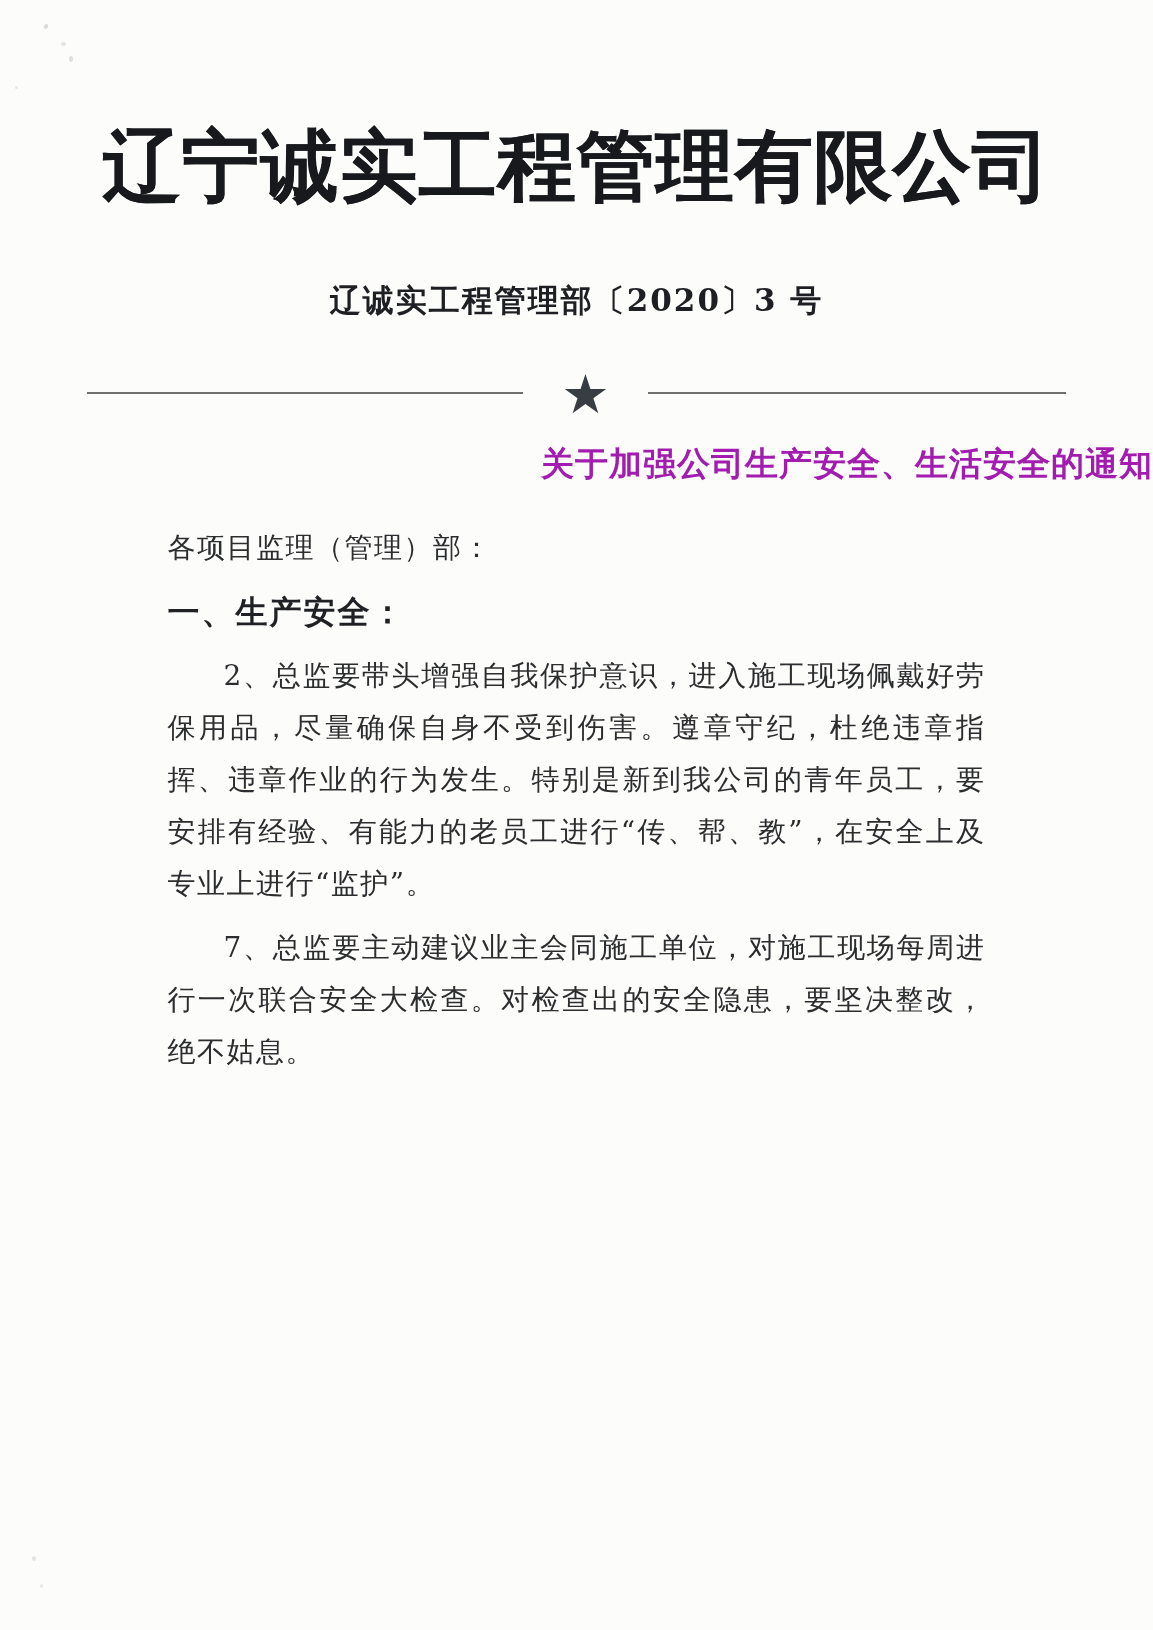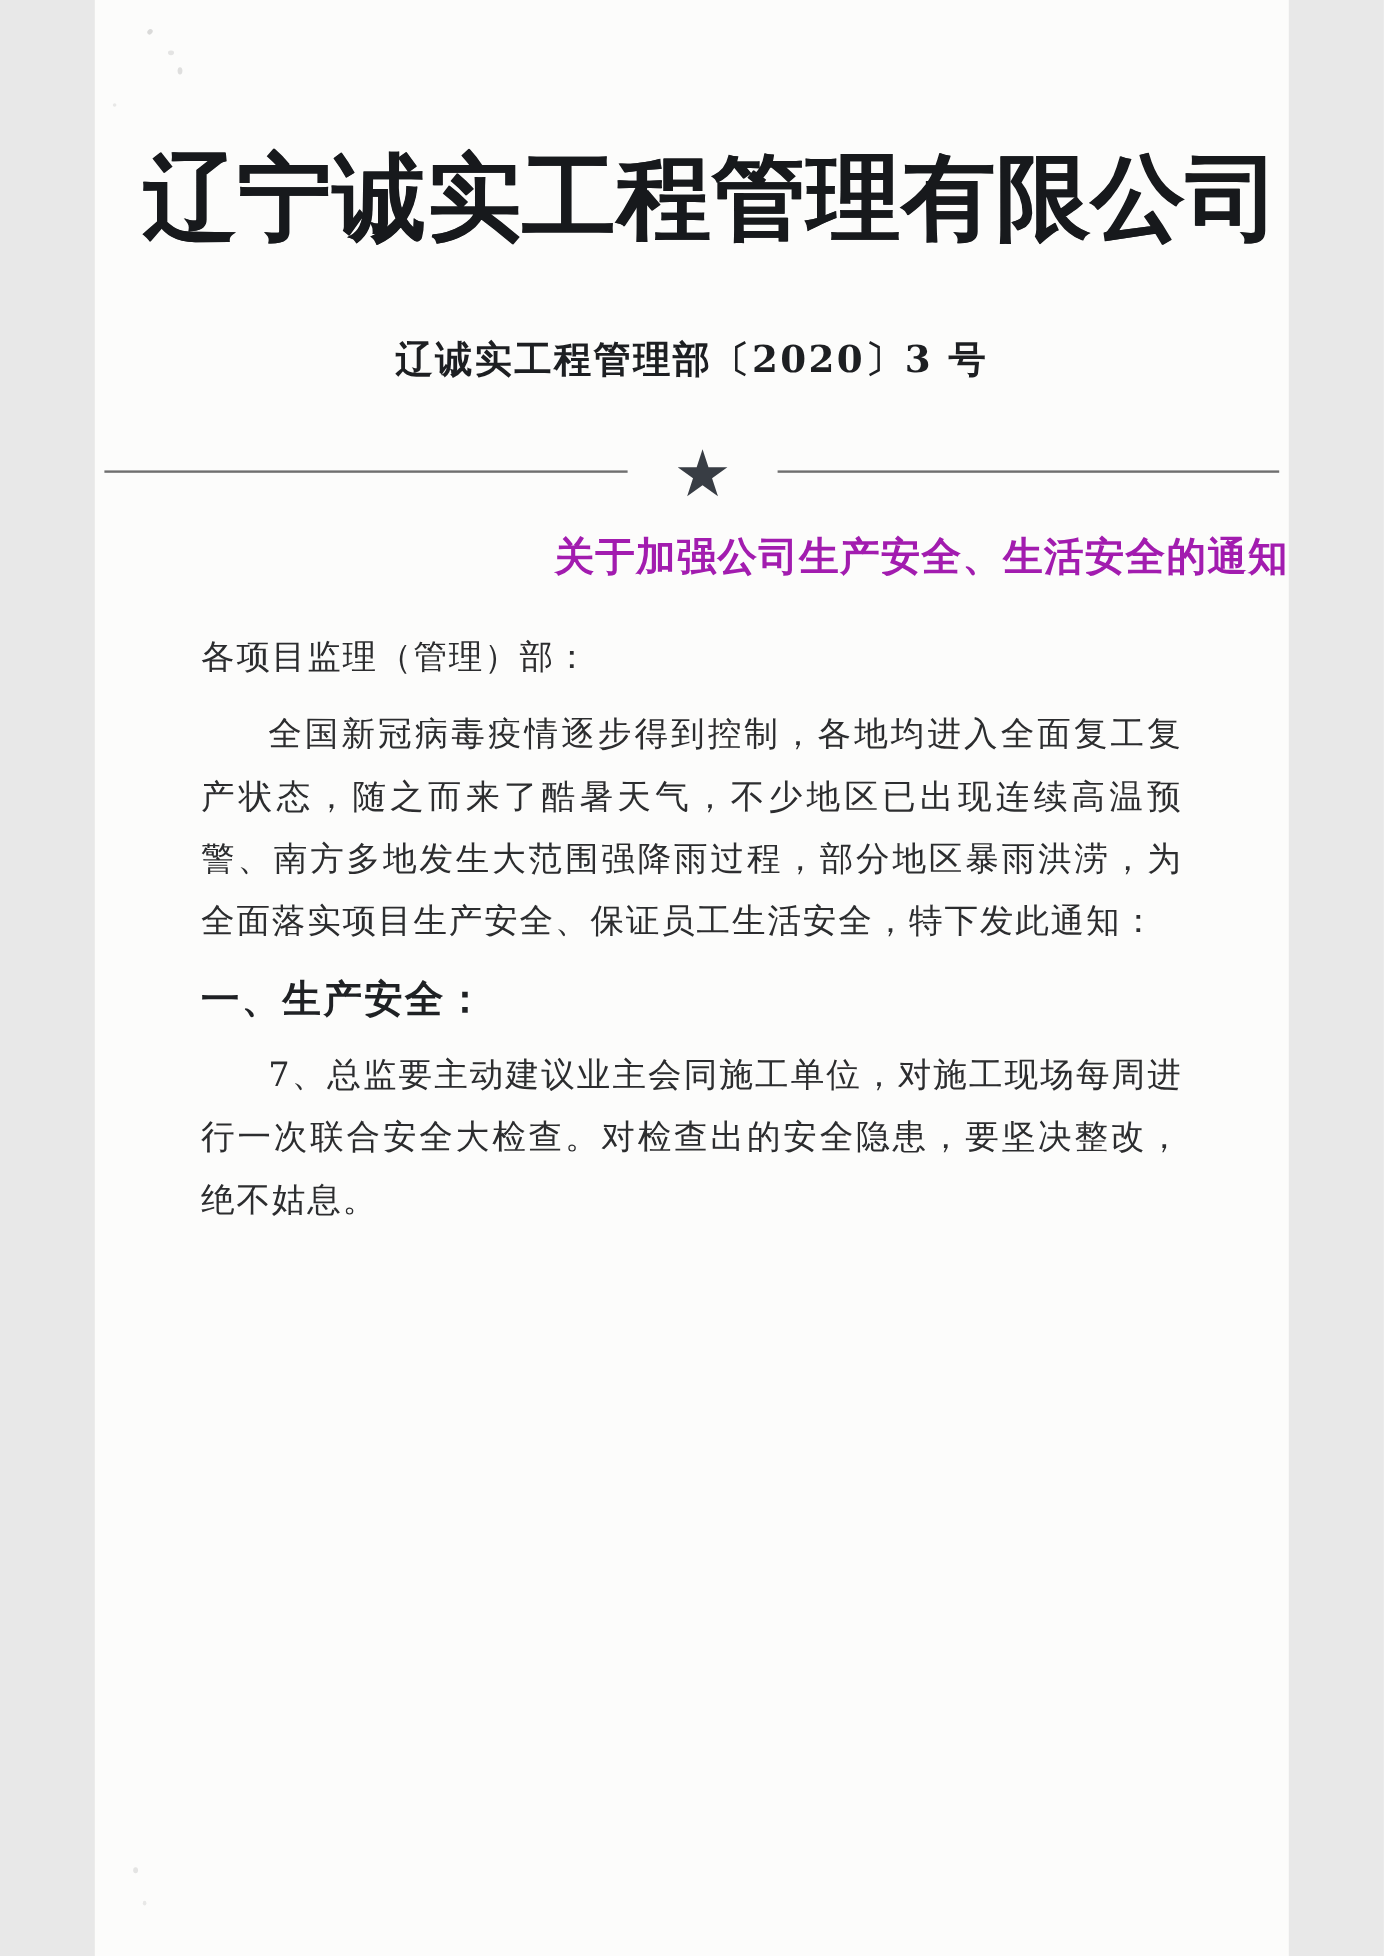--- a/index.html
+++ b/index.html
@@ -2,21 +2,21 @@
 <html><head>
 <meta charset="utf-8">
 <style>
   html, body {
     margin: 0;
     padding: 0;
     background: #e8e8e8;
   }
   .page {
     position: relative;
-    width: 995px;
+    width: 1153px;
     height: 1630px;
     margin: 0 auto;
     background: #fcfcfb;
     overflow: hidden;
     font-family: "DejaVu Serif", "Liberation Serif", serif;
     color: #2e2e2e;
   }
   
   .company-title {
     margin: 118px 40px 0;
@@ -129,24 +129,24 @@
     <span class="star">★</span>
     <span class="line right"></span>
   </div>
 
   <h2 class="notice-title">关于加强公司生产安全、生活安全的通知</h2>
 
   <div class="body">
 
     <p class="salutation">各项目监理（管理）部：</p>
 
-    <p class="para">全国新冠病毒疫情逐步得到控制，各地均进入全面复工复产状态，随之而来了酷暑天气，不少地区已出现连续高温预警、南方多地发生大范围强降雨过程，部分地区暴雨洪涝，为全面落实项目生产安全、保证员工生活安全，特下发此通知：</p>
 
     <p class="section-heading">一、生产安全：</p>
 
 
+    <p class="para">2、总监要带头增强自我保护意识，进入施工现场佩戴好劳保用品，尽量确保自身不受到伤害。遵章守纪，杜绝违章指挥、违章作业的行为发生。特别是新到我公司的青年员工，要安排有经验、有能力的老员工进行“传、帮、教”，在安全上及专业上进行“监护”。</p>
 
     <p class="para">7、总监要主动建议业主会同施工单位，对施工现场每周进行一次联合安全大检查。对检查出的安全隐患，要坚决整改，绝不姑息。</p>
 
 
   </div>
 
 </div>
 
 </body></html>

